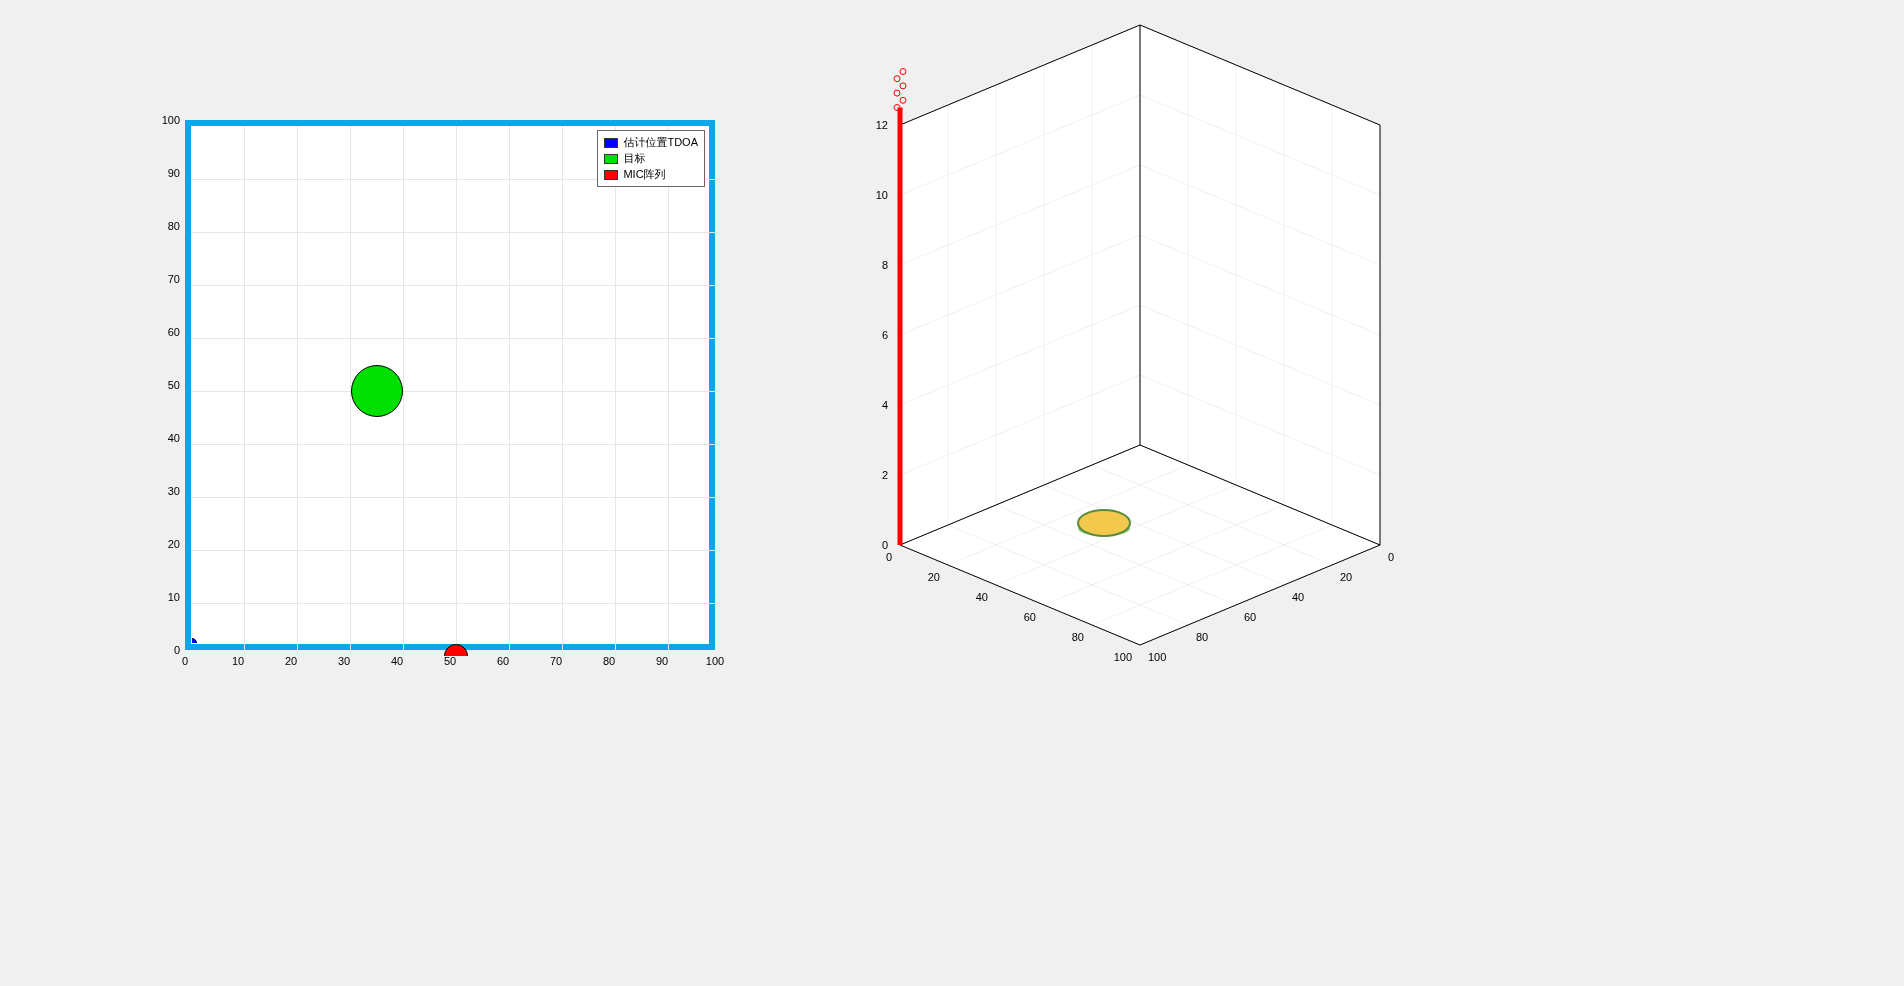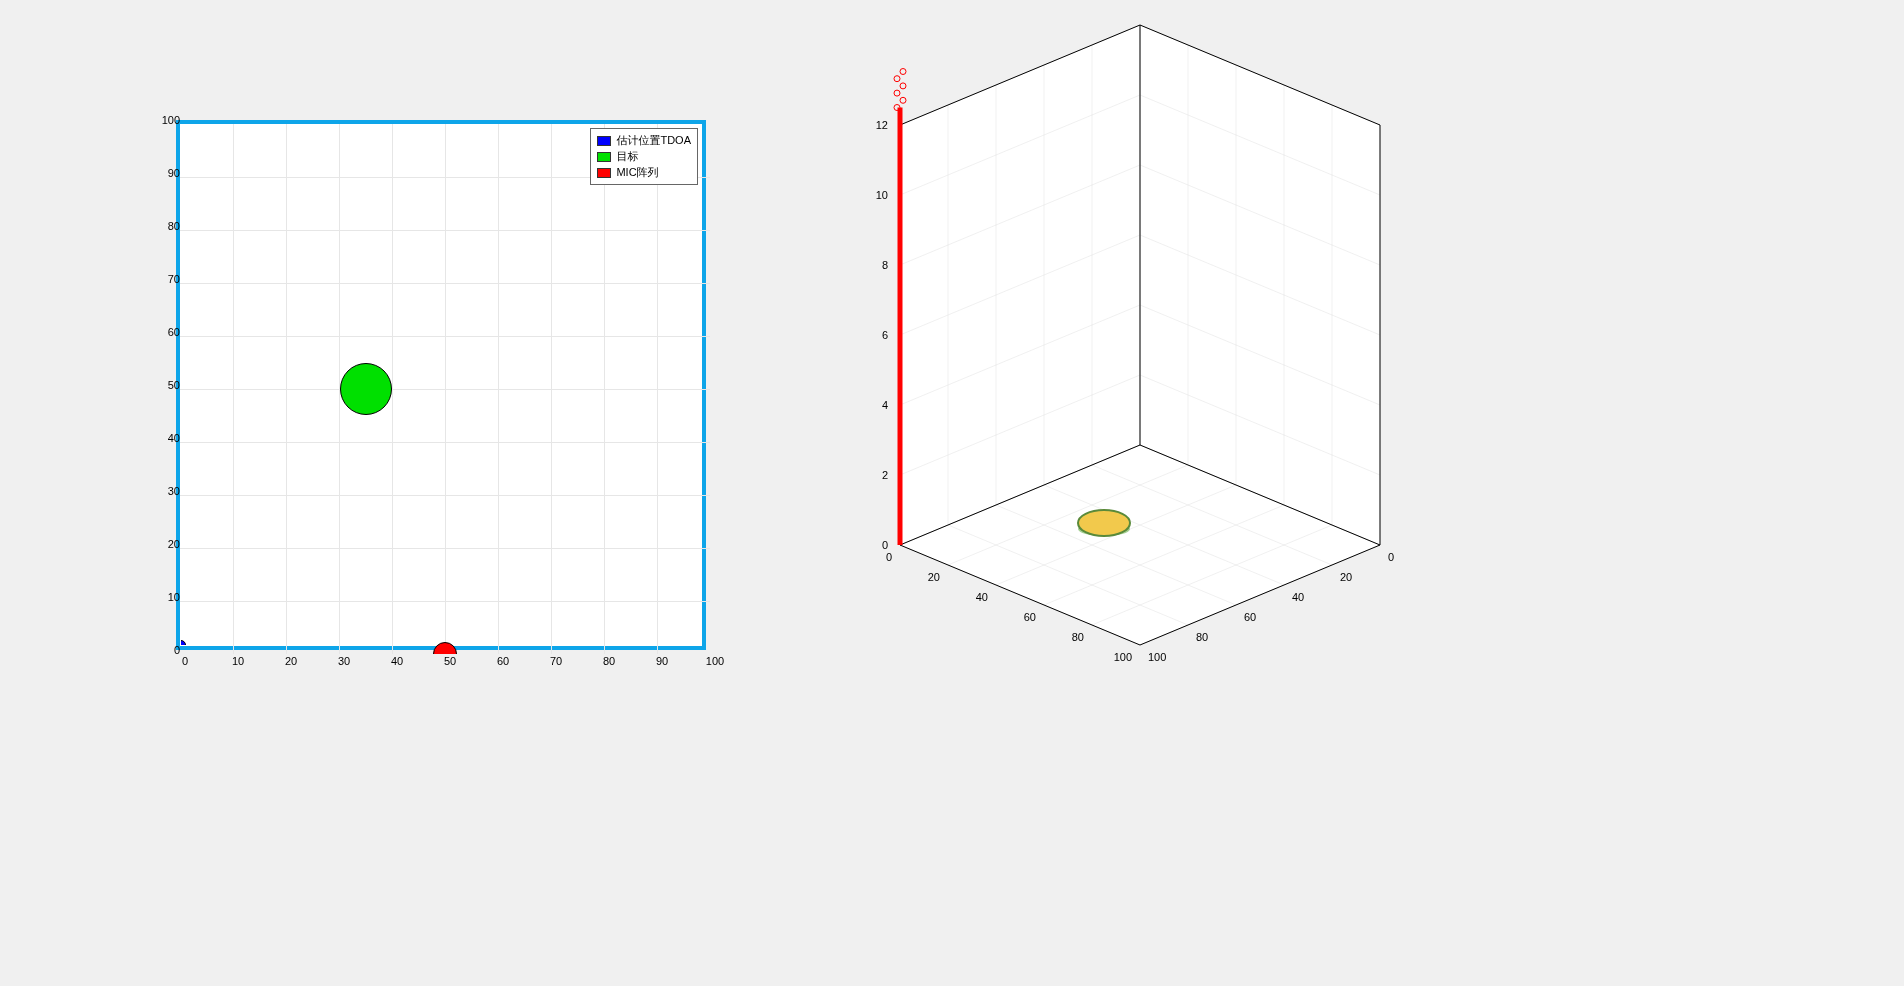--- a/index.html
+++ b/index.html
@@ -9,25 +9,25 @@
       background: #f0f0f0;
       font-family: Arial, "Microsoft YaHei", sans-serif;
       position: relative;
       overflow: hidden;
     }
     .figure-area {
       position: absolute;
       background: #fff;
     }
     #fig-left {
-      left: 176px;
+      left: 185px;
       top: 120px;
       width: 530px;
       height: 530px;
-      border: 4px solid #0ea5e9;
+      border: 6px solid #0ea5e9;
     }
     .chart-title {
       position: absolute;
       font-size: 14px;
       color: #000;
       text-align: center;
       margin-top: 36px;
     }
     #title-left { left: 185px; top: 100px; width: 530px; }
     #title-right { left: 1060px; top: 60px; width: 160px; }

